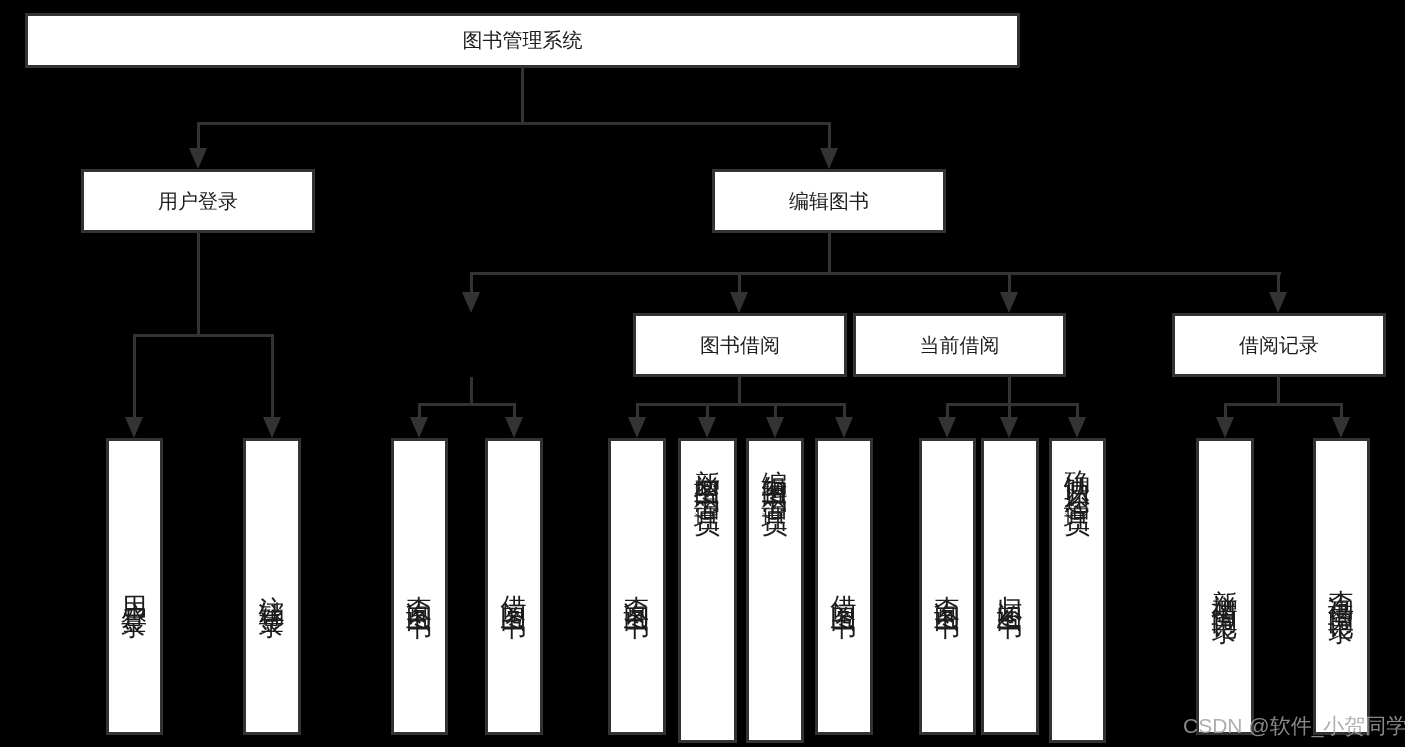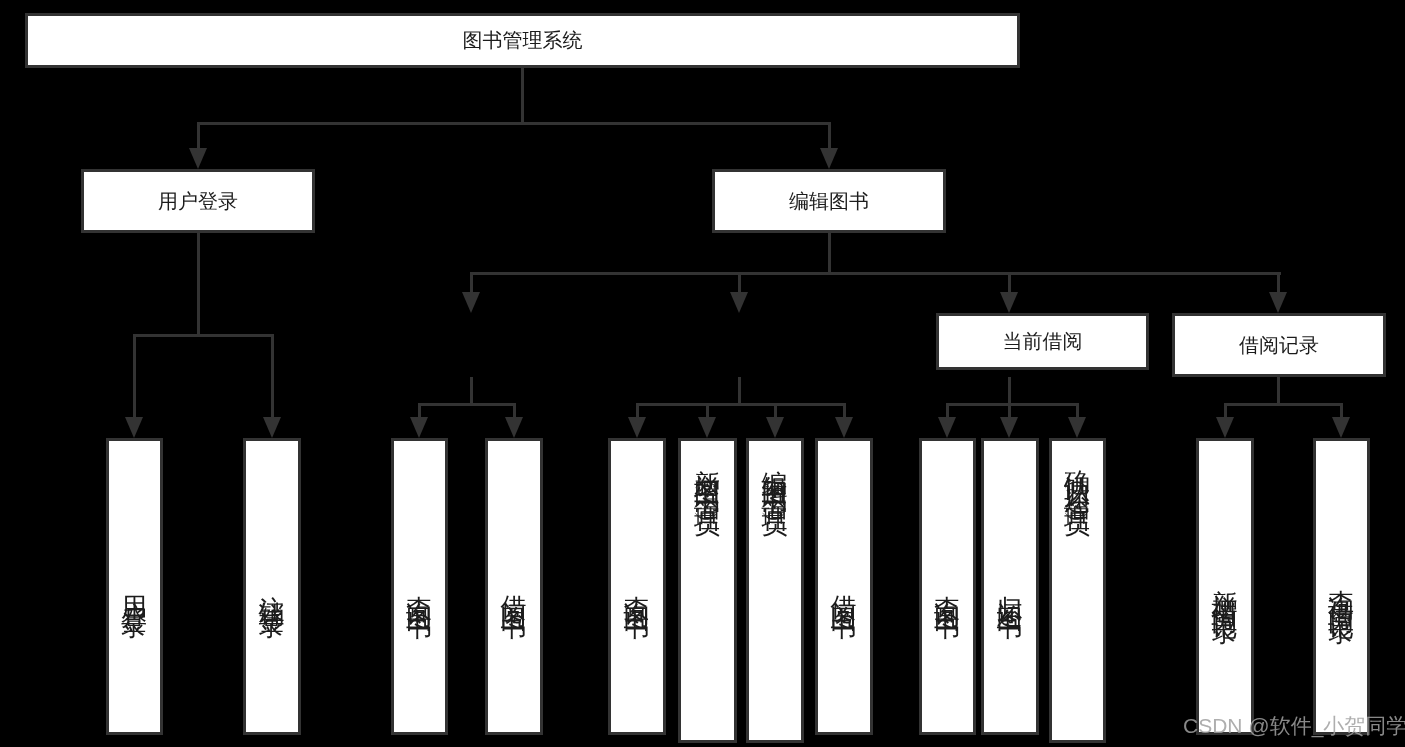--- a/index.html
+++ b/index.html
@@ -89,21 +89,24 @@
   <div class="hline" style="left:470px; top:272px; width:811px;"></div>
   <div class="vline" style="left:470px; top:272px; height:23px;"></div>
   <div class="arrow" style="left:462px; top:292px;"></div>
   <div class="vline" style="left:738px; top:272px; height:23px;"></div>
   <div class="arrow" style="left:730px; top:292px;"></div>
   <div class="vline" style="left:1008px; top:272px; height:23px;"></div>
   <div class="arrow" style="left:1000px; top:292px;"></div>
   <div class="vline" style="left:1277px; top:272px; height:23px;"></div>
   <div class="arrow" style="left:1269px; top:292px;"></div>
 
-  <div class="box" style="left:936px; top:313px; width:213px; height:57px;">
+  <div class="box" style="left:633px; top:313px; width:214px; height:64px;">
+    <span>图书借阅</span>
+  </div>
+  <div class="box" style="left:853px; top:313px; width:213px; height:64px;">
     <span>当前借阅</span>
   </div>
   <div class="box" style="left:1172px; top:313px; width:214px; height:64px;">
     <span>借阅记录</span>
   </div>
 
   <div class="vline" style="left:470px; top:377px; height:29px;"></div>
   <div class="hline" style="left:418px; top:403px; width:98px;"></div>
   <div class="vline" style="left:418px; top:403px; height:17px;"></div>
   <div class="arrow" style="left:410px; top:417px;"></div>

